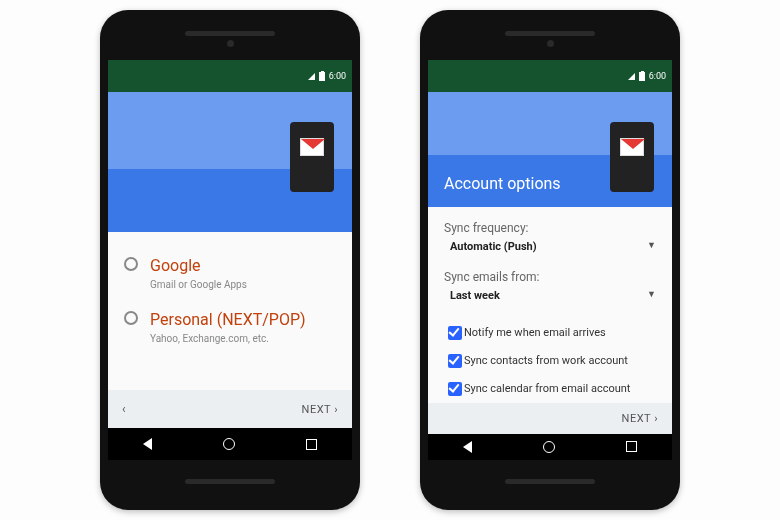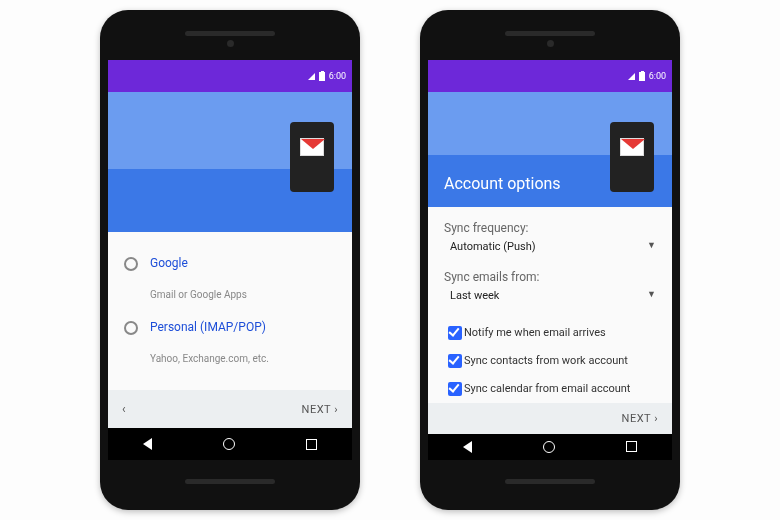--- a/index.html
+++ b/index.html
@@ -18,21 +18,21 @@
   .bezel-top, .bezel-bottom {
     height: 42px; display:flex; flex-direction:column; align-items:center; justify-content:center; gap:4px;
   }
   .speaker { width: 90px; height: 5px; background:#2a2a2a; border-radius:3px; }
   .camera { width:7px; height:7px; background:#2a2a2a; border-radius:50%; }
   .screen {
     background:#fff; width:100%; height:calc(100% - 84px);
     display:flex; flex-direction:column; overflow:hidden;
   }
   .statusbar {
-    height:30px; background:#6d28d9; color:#fff;
+    height:30px; background:#14532d; color:#fff;
     display:flex; justify-content:flex-end; align-items:center;
     gap:4px; padding:16px 6px; font-size:9px;
   }
   .sb-icon { display:inline-block; }
   .tri { width:0;height:0;border-left:7px solid transparent;border-bottom:7px solid #fff; }
   .batt { width:6px;height:9px;border:1px solid #fff;background:#fff;position:relative;}
   .batt::before{content:"";position:absolute;top:-2px;left:1px;width:3px;height:1px;background:#fff;}
   .hero {
     height:140px; position:relative; overflow:hidden;
     background: linear-gradient(#6b9cf0 0%, #6b9cf0 55%, #3b78e7 55%, #3b78e7 100%);
@@ -51,25 +51,25 @@
     border-top:10px solid #e53935; width:0; height:0;
   }
   .hero-title {
     position:absolute; left:16px; bottom:14px; color:#fff; font-size:16px; font-weight:400;
   }
   .content { flex:1; background:#fafafa; padding:14px 16px 0 16px; font-size:11px; color:#444;}
   .radio-row { display:flex; align-items:flex-start; gap:12px; padding:10px 0; }
   .radio { width:14px;height:14px;border:2px solid #888;border-radius:50%;flex-shrink:0;margin-top:1px;}
   .radio.checked{border-color:#2962ff;position:relative;}
   .radio.checked::after{content:"";position:absolute;inset:2px;background:#2962ff;border-radius:50%;}
-  .opt-title{font-size:12px;color:#1d4ed8;}
-  .opt-sub{font-size:10px;color:#888;margin-top:19px;}
+  .opt-title{font-size:16px;color:#c2410c;}
+  .opt-sub{font-size:10px;color:#888;margin-top:4px;}
   .field{margin-bottom:10px;}
   .field-label{font-size:12px;color:#666;margin-bottom:3px;}
-  .dropdown{display:flex;justify-content:space-between;border-bottom:1px solid transparent;padding:2px 0 6px 6px;font-size:11px;color:#222;}
+  .dropdown{display:flex;justify-content:space-between;border-bottom:1px solid transparent;padding:2px 0 6px 6px;font-size:11px;color:#222;font-weight:bold;}
   .chev{font-size:9px;color:#555;}
   .check-row{display:flex;align-items:center;gap:2px;padding:7px 4px;font-size:11px;color:#333;}
   .checkbox{width:14px;height:14px;background:#2962ff;border-radius:2px;position:relative;flex-shrink:0;}
   .checkbox::after{content:"";position:absolute;left:3px;top:0px;width:4px;height:8px;border:solid #fff;border-width:0 2px 2px 0;transform:rotate(40deg);}
   .footer{height:38px;background:#eceff1;display:flex;justify-content:space-between;align-items:center;padding:0 14px;color:#555;font-size:11px;letter-spacing:0.5px;}
   .navbar{height:32px;background:#000;display:flex;justify-content:space-around;align-items:center;}
   .nav-tri{width:0;height:0;border-top:6px solid transparent;border-bottom:6px solid transparent;border-right:9px solid #fff;}
   .nav-circ{width:12px;height:12px;border:1.5px solid #fff;border-radius:50%;}
   .nav-sq{width:11px;height:11px;border:1.5px solid #fff;}
   .arrow{font-size:12px;}
@@ -97,21 +97,21 @@
       <div class="radio-row">
         <div class="radio"></div>
         <div>
           <div class="opt-title">Google</div>
           <div class="opt-sub">Gmail or Google Apps</div>
         </div>
       </div>
       <div class="radio-row">
         <div class="radio"></div>
         <div>
-          <div class="opt-title">Personal (IMAP/POP)</div>
+          <div class="opt-title">Personal (NEXT/POP)</div>
           <div class="opt-sub">Yahoo, Exchange.com, etc.</div>
         </div>
       </div>
     </div>
     <div class="footer">
       <span class="arrow">‹</span>
       <span>NEXT  ›</span>
     </div>
     <div class="navbar">
       <div class="nav-tri"></div>

